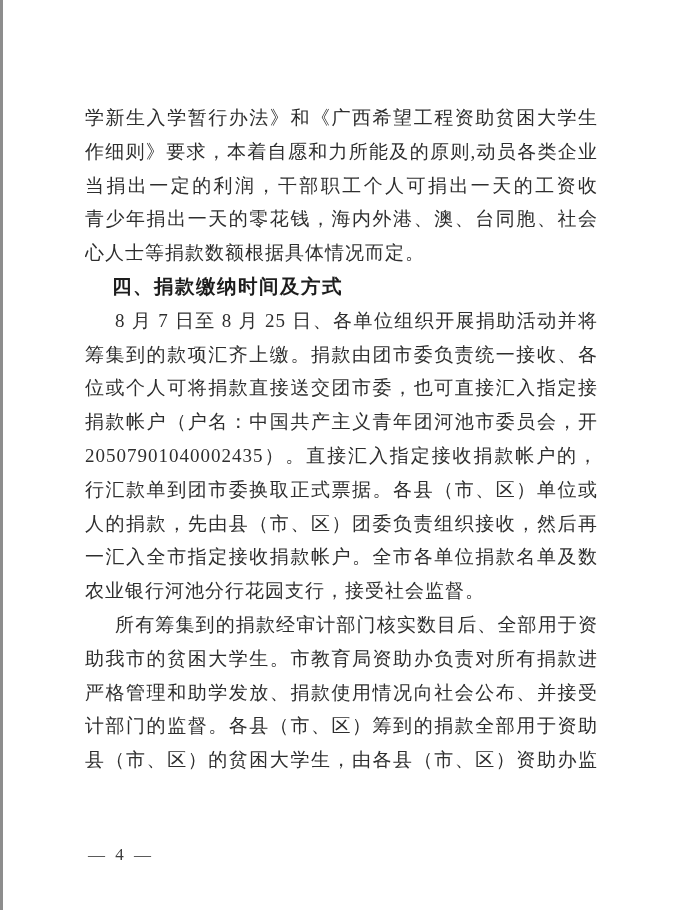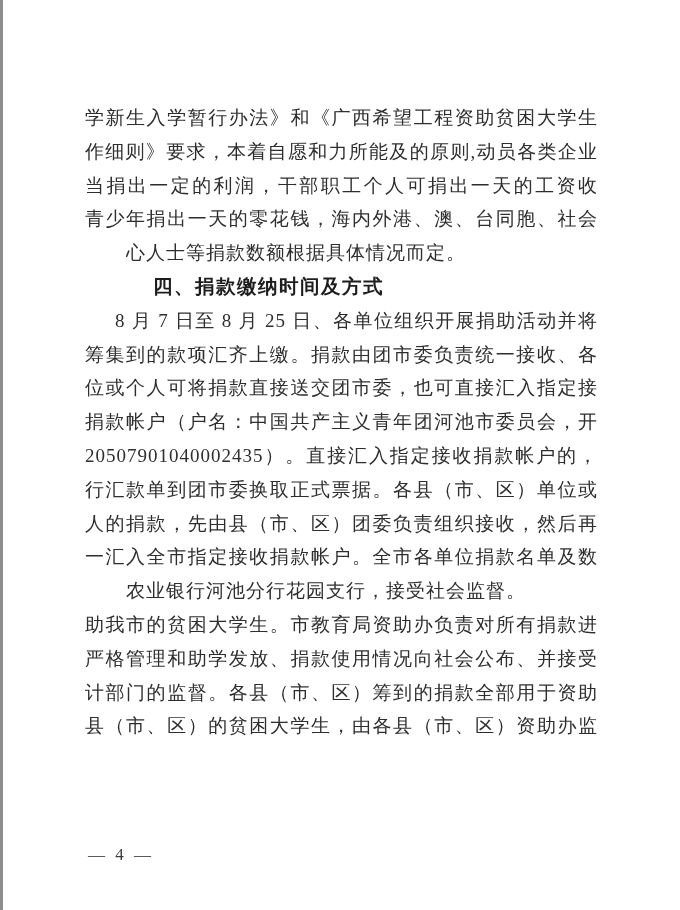--- a/index.html
+++ b/index.html
@@ -37,21 +37,20 @@
     font-size: 19px;
     letter-spacing: 1px;
     text-align: justify;
     text-align-last: justify;
     text-justify: inter-character;
     white-space: normal;
     overflow: hidden;
   }
   .line.flush {
     text-align-last: left;
-    margin-left: 41px;
   }
   .line.indent {
     text-indent: 30px;
   }
   .block.heading .line {
     font-family: Liberation Sans, sans-serif;
     font-weight: 700;
     font-size: 19.5px;
     color: #1d1d1d;
     letter-spacing: 1.5px;
@@ -90,20 +89,21 @@
         <div class="line">筹集到的款项汇齐上缴。捐款由团市委负责统一接收、各单</div>
         <div class="line">位或个人可将捐款直接送交团市委，也可直接汇入指定接收</div>
         <div class="line">捐款帐户（户名：中国共产主义青年团河池市委员会，开户</div>
         <div class="line">20507901040002435）。直接汇入指定接收捐款帐户的，凭银</div>
         <div class="line">行汇款单到团市委换取正式票据。各县（市、区）单位或个</div>
         <div class="line">人的捐款，先由县（市、区）团委负责组织接收，然后再统</div>
         <div class="line">一汇入全市指定接收捐款帐户。全市各单位捐款名单及数额，</div>
         <div class="line flush">农业银行河池分行花园支行，接受社会监督。</div>
       </div>
       <div class="block body">
+        <div class="line indent">所有筹集到的捐款经审计部门核实数目后、全部用于资</div>
         <div class="line">助我市的贫困大学生。市教育局资助办负责对所有捐款进行</div>
         <div class="line">严格管理和助学发放、捐款使用情况向社会公布、并接受审</div>
         <div class="line">计部门的监督。各县（市、区）筹到的捐款全部用于资助本</div>
         <div class="line">县（市、区）的贫困大学生，由各县（市、区）资助办监督</div>
       </div>
     </div>
   <div class="page-number">— 4 —</div>
 </div>
 
 </body></html>

